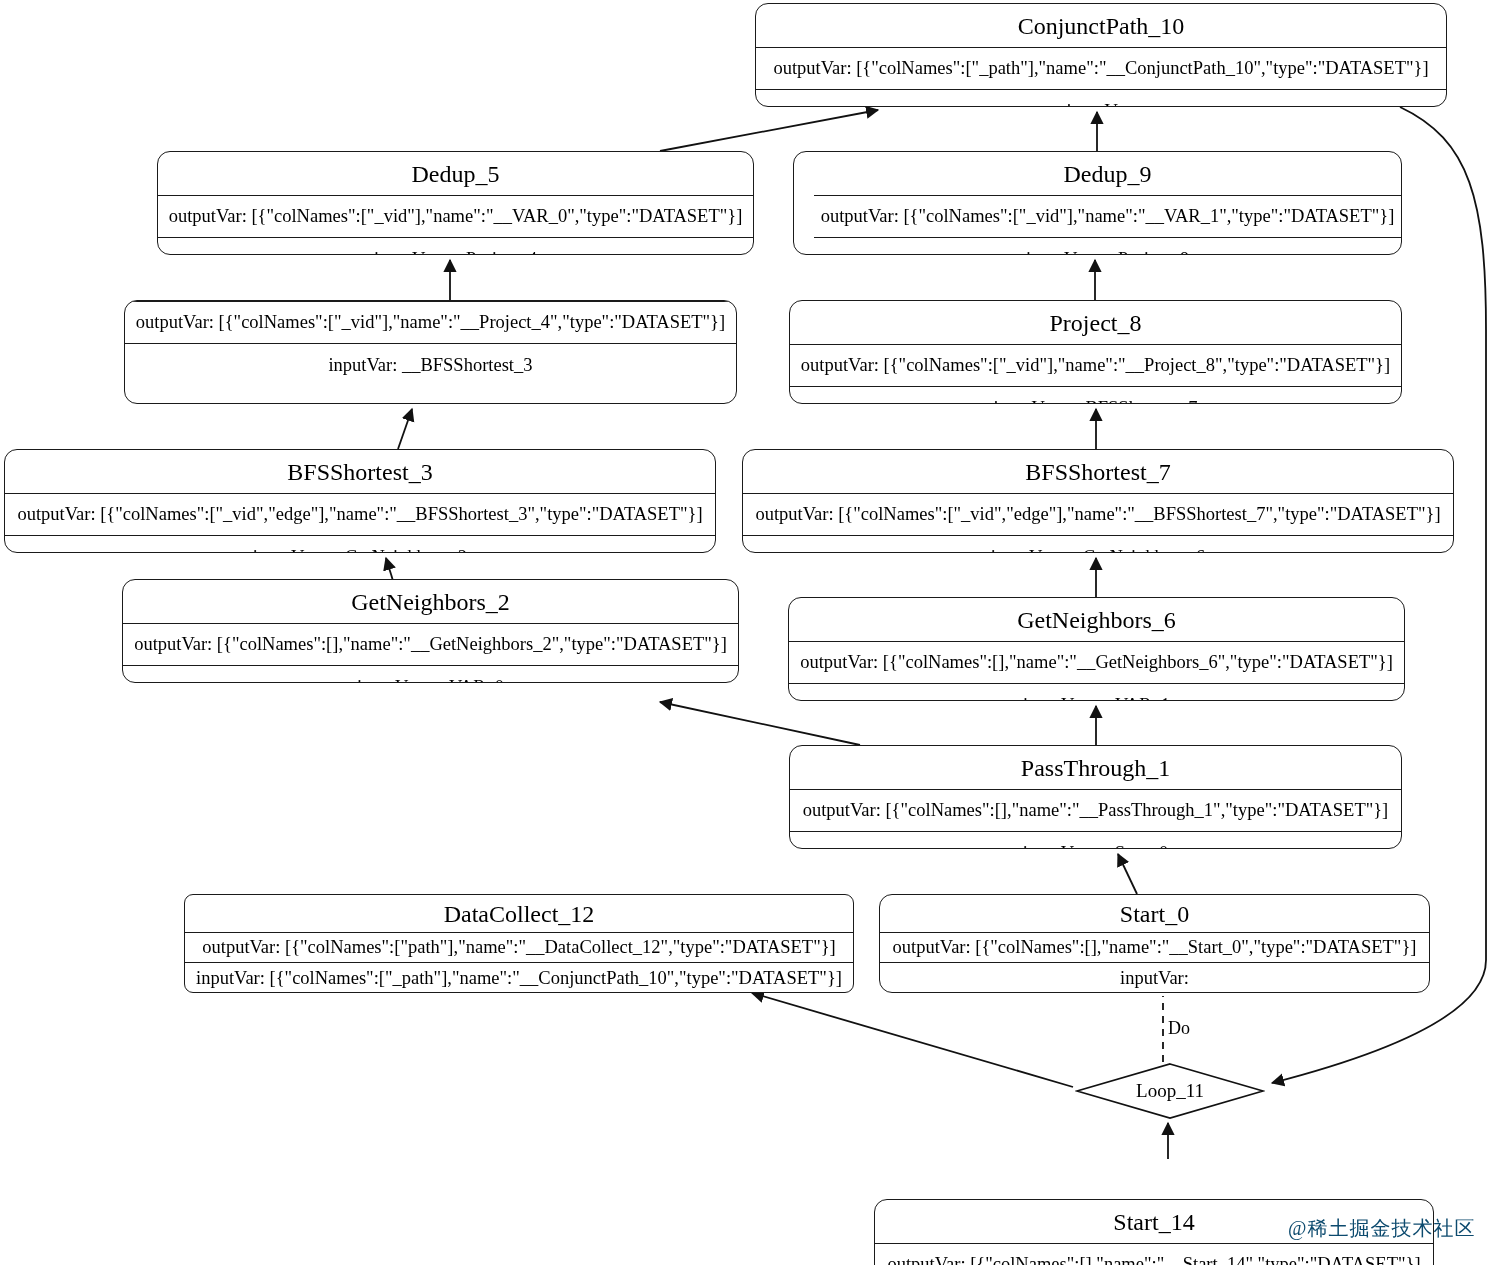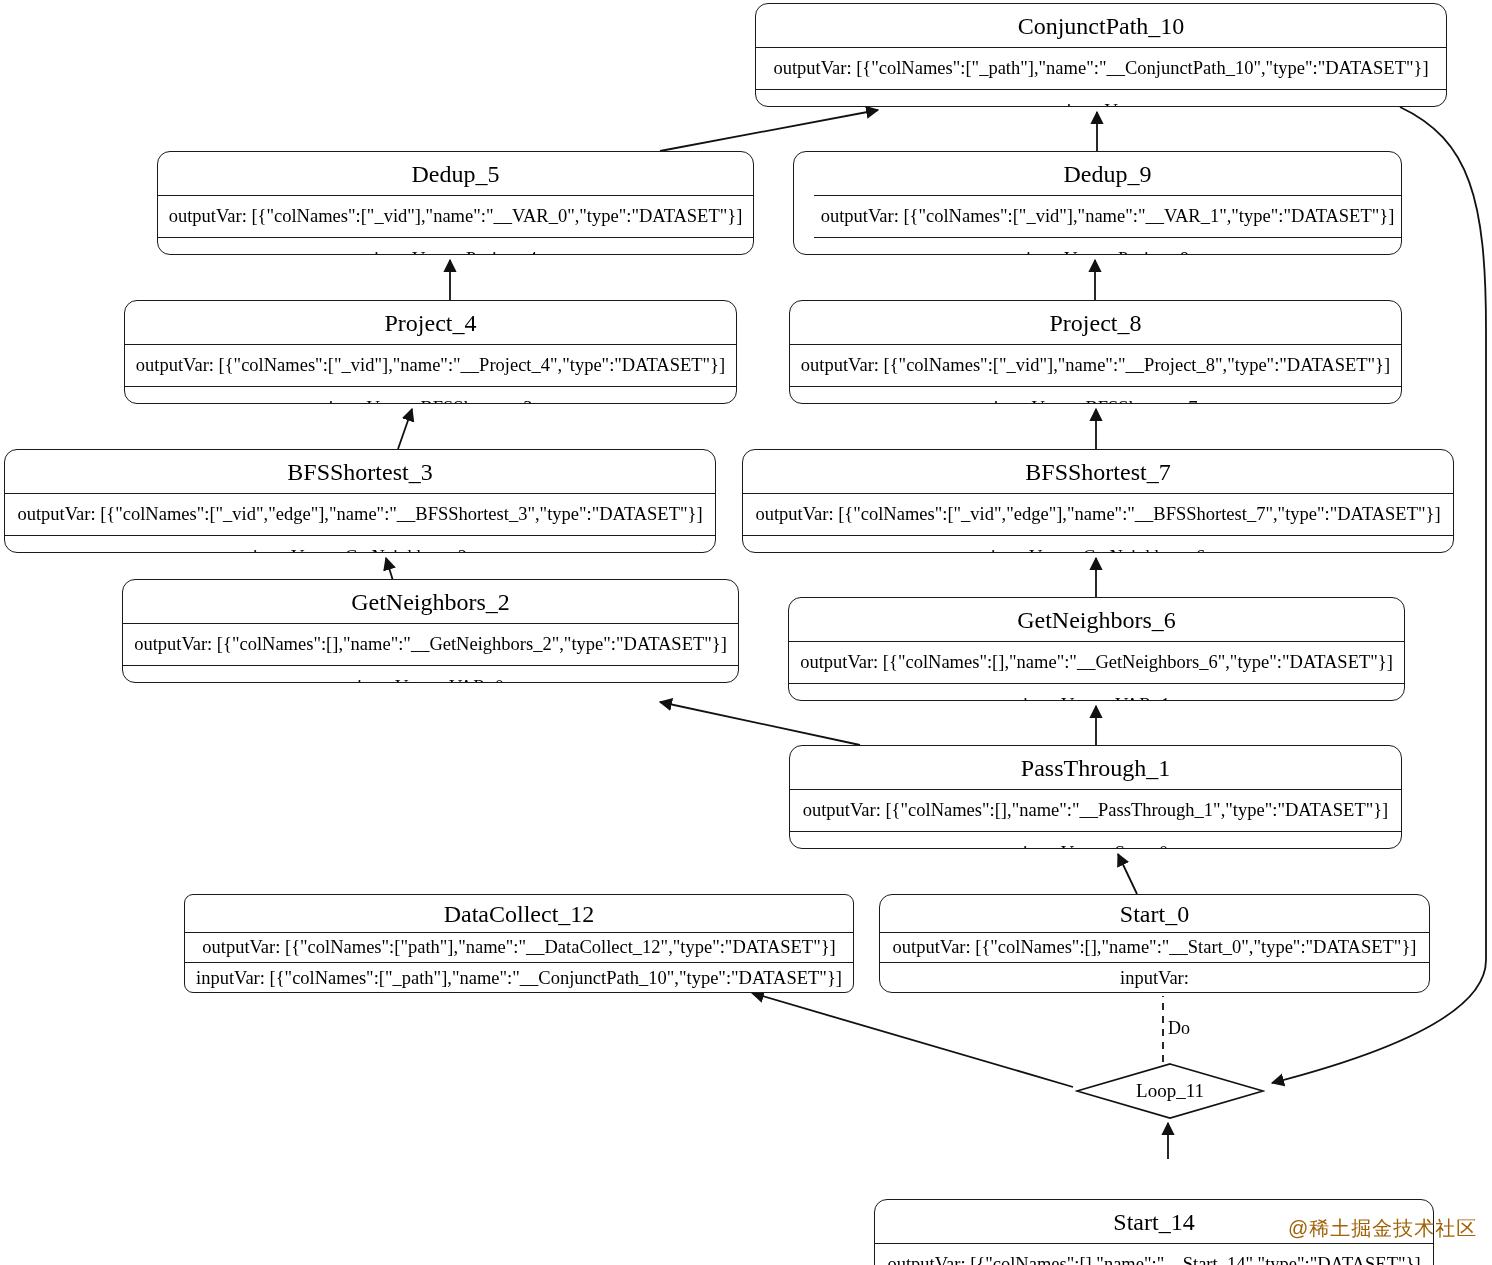--- a/index.html
+++ b/index.html
@@ -71,23 +71,23 @@
   }
   .edge-label {
     position: absolute;
     font-size: 18px;
     white-space: nowrap;
     z-index: 6;
     background: transparent;
   }
   .watermark {
     position: absolute;
-    font-family: Liberation Sans, sans-serif;
+    font-family: Liberation Serif, serif;
     font-size: 20px;
-    color: #a16207;
+    color: #0c4a6e;
     white-space: nowrap;
     z-index: 8;
     letter-spacing: 1px;
   }
 </style>
 </head>
 <body>
 
 <div id="canvas">
 
@@ -146,21 +146,20 @@
     <div class="node-row node-in">inputVar: __Project_4</div>
   </div>
 
   <div class="node" style="left:793px; top:151px; width:609px; height:104px;padding-left:20px;">
     <div class="node-row node-title">Dedup_9</div>
     <div class="node-row node-out">outputVar: [{"colNames":["_vid"],"name":"__VAR_1","type":"DATASET"}]</div>
     <div class="node-row node-in">inputVar: __Project_8</div>
   </div>
 
   <div class="node" style="left:124px; top:300px; width:613px; height:104px;">
-    <div class="node-row node-title">Project_4</div>
     <div class="node-row node-out">outputVar: [{"colNames":["_vid"],"name":"__Project_4","type":"DATASET"}]</div>
     <div class="node-row node-in">inputVar: __BFSShortest_3</div>
   </div>
 
   <div class="node" style="left:789px; top:300px; width:613px; height:104px;">
     <div class="node-row node-title">Project_8</div>
     <div class="node-row node-out">outputVar: [{"colNames":["_vid"],"name":"__Project_8","type":"DATASET"}]</div>
     <div class="node-row node-in">inputVar: __BFSShortest_7</div>
   </div>
 

